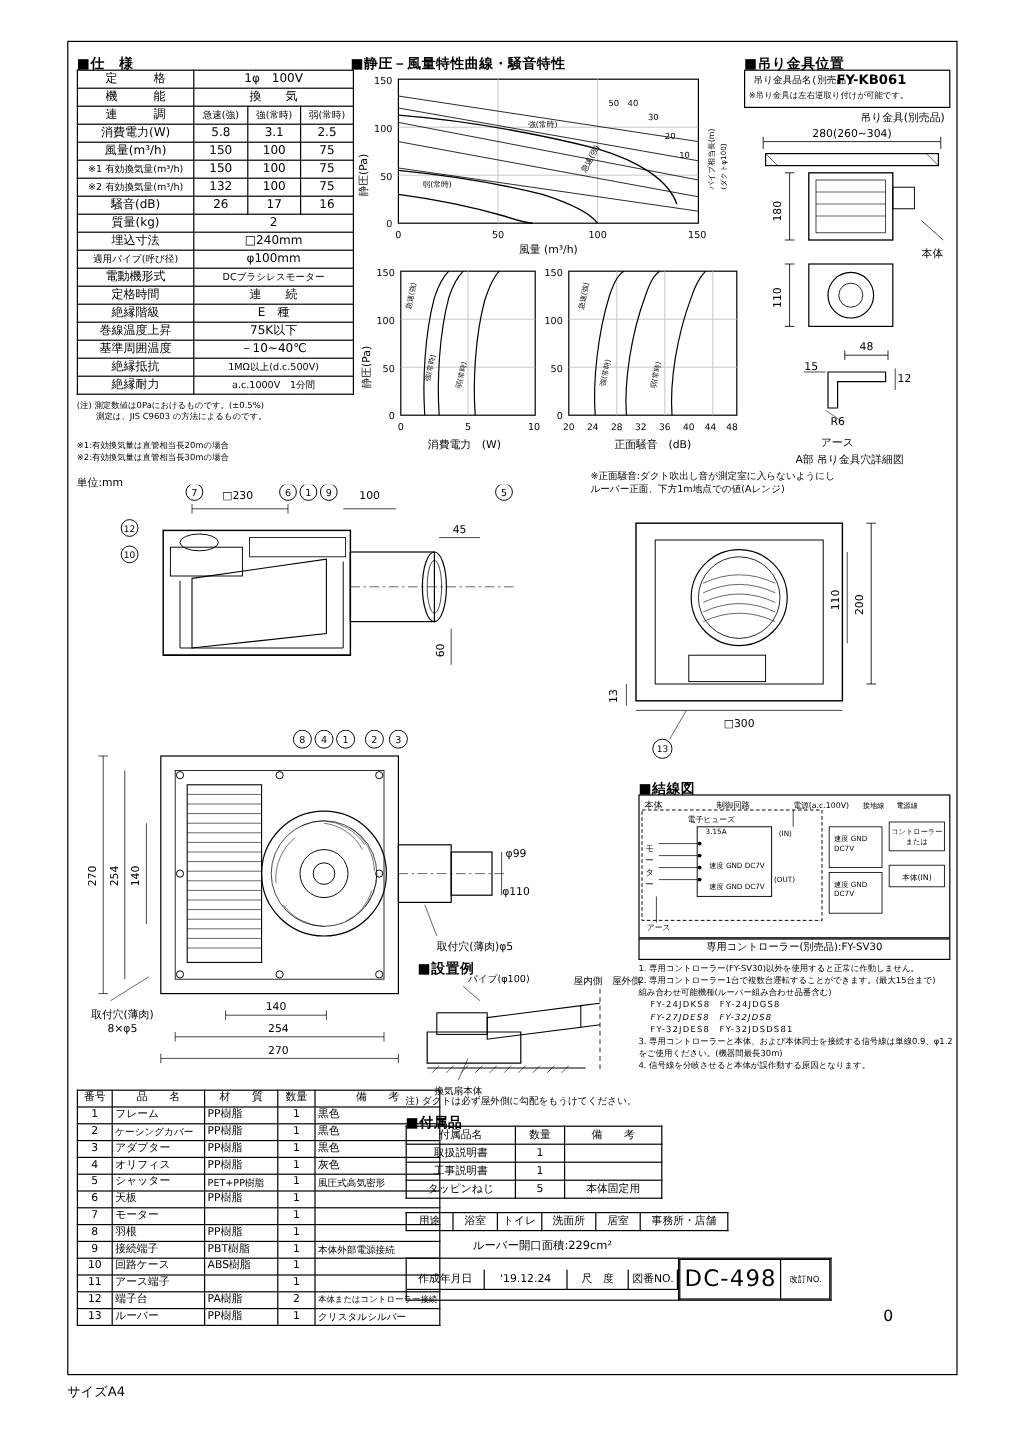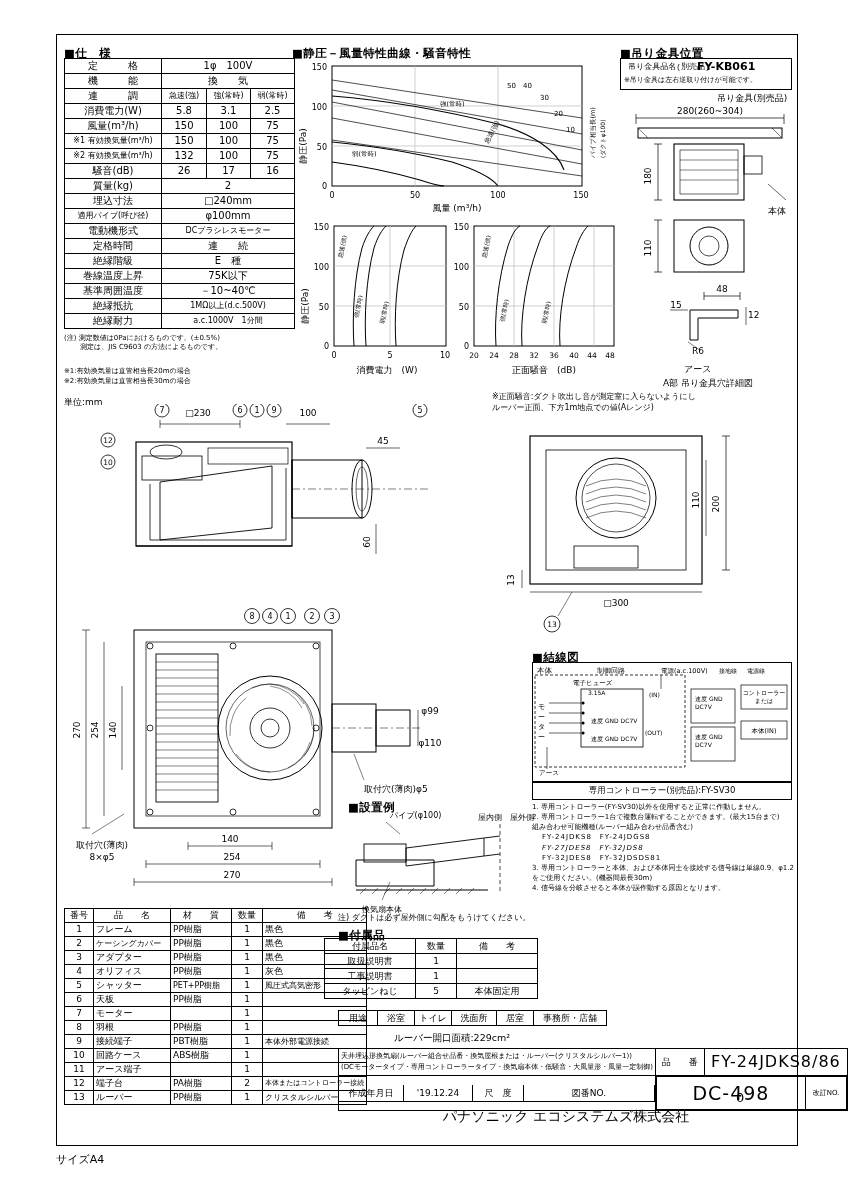--- a/index.html
+++ b/index.html
@@ -674,21 +674,21 @@
             <td class="ctr">1</td>
             <td class="lft" style="font-size:8px;">クリスタルシルバー</td>
           </tr>
     </tbody>
       </table>
   </div>
 
   <div class="blk" style="left:338px;top:924px;">
     <span class="sec-title">■付属品</span>
   </div>
-  <div class="blk" style="left:324px;top:938px;">
+  <div class="blk" style="left:338px;top:938px;">
     <table class="acc">
       <tbody>
           <tr>
         <td style="width:84px;">付属品名</td>
         <td style="width:34px;">数量</td>
         <td style="width:74px;">備　　考</td>
       </tr>
       <tr>
             <td>取扱説明書</td>
             <td>1</td>
@@ -719,28 +719,20 @@
         <td style="width:66px;">事務所・店舗</td>
       </tr>
     </tbody>
       </table>
   </div>
   <div class="blk" style="left:338px;top:1032px;width:228px;text-align:center;font-size:9.5px;">ルーバー開口面積:229cm²</div>
 
   <div class="blk" style="left:338px;top:1048px;">
     <table class="title">
       <tbody>
-          <tr>
-        <td style="width:222px;height:26px;padding:0;">
-          <div class="tiny7" style="line-height:1.4;padding:1px 2px;">天井埋込形換気扇(ルーバー組合せ品番・換気屋根または・ルーバー(クリスタルシルバー1))</div>
-          <div class="tiny7" style="line-height:1.4;padding:0 2px;">(DCモータータイプ・専用コントローラータイプ・換気扇本体・低騒音・大風量形・風量一定制御)</div>
-        </td>
-        <td class="ctr" style="width:56px;">品　　番</td>
-        <td class="ctr" style="width:152px;font-size:16px;letter-spacing:1px;">FY-24JDKS8/86</td>
-      </tr>
       <tr>
         <td style="padding:0;">
           <table style="border-collapse:collapse;width:100%;font-size:9px;">
             <tbody>
                   <tr>
               <td style="border:0.8px solid #000;border-left:none;border-top:none;width:58px;height:16px;" class="ctr">作成年月日</td>
               <td style="border:0.8px solid #000;border-top:none;width:62px;" class="ctr">'19.12.24</td>
               <td style="border:0.8px solid #000;border-top:none;width:44px;" class="ctr">尺　度</td>
               <td style="border-bottom:0.8px solid #000;border-top:none;" class="ctr">図番NO.</td>
             </tr>
@@ -755,15 +747,14 @@
               <td style="border-bottom:0.8px solid #000;width:34px;font-size:7px;" class="ctr">改訂NO.</td>
             </tr>
           </tbody>
               </table>
         </td>
       </tr>
     </tbody>
       </table>
   </div>
   <div class="blk" style="left:736px;top:1090px;font-size:13px;">0</div>
-  <div class="blk" style="left:338px;top:1108px;width:456px;text-align:center;font-size:14px;">パナソニック エコシステムズ株式会社</div>
 
 </div>
 
 </body></html>

